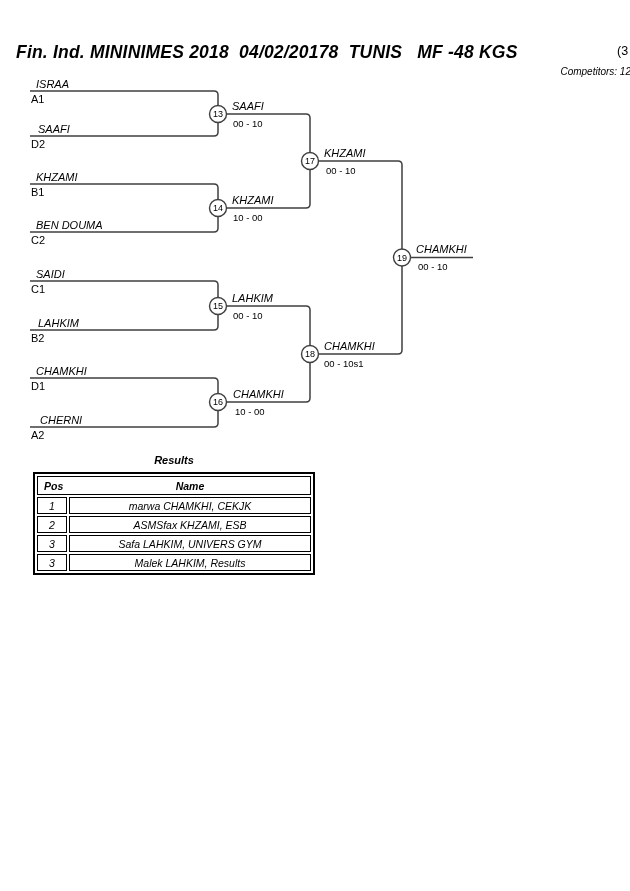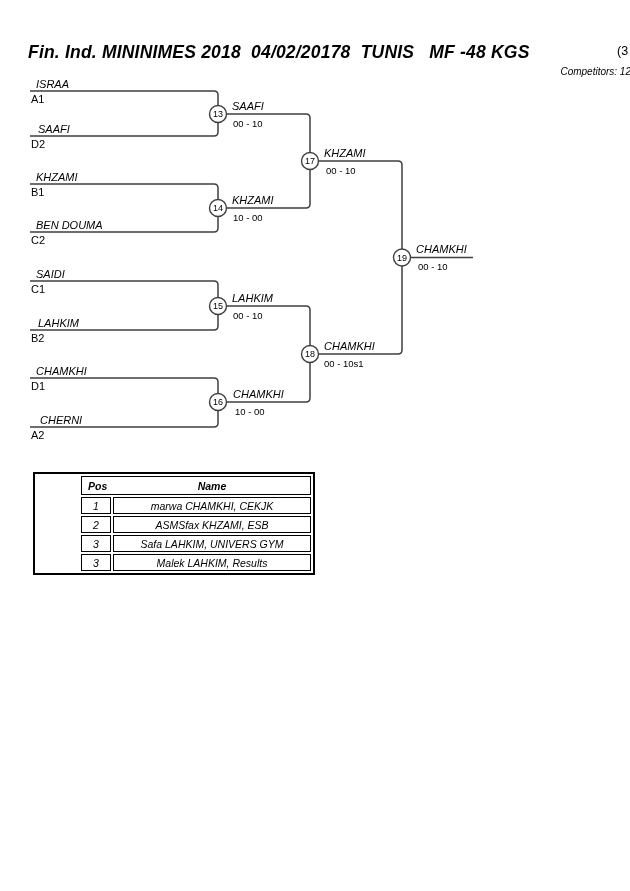--- a/index.html
+++ b/index.html
@@ -1,21 +1,21 @@
 <!DOCTYPE html>
 <html><head>
 <meta charset="utf-8">
 <style>
   html,body{margin:0;padding:0;background:#fff;}
   .page{
     position:relative;width:630px;height:891px;background:#ffffff;
     overflow:hidden;font-family:"Liberation Sans", sans-serif;color:#000;
   }
   .title{
-    position:absolute;left:28px;top:42px;
+    position:absolute;left:16px;top:42px;
     font-size:17.5px;font-weight:bold;font-style:italic;
     white-space:pre;letter-spacing:0.2px;color:#000;
   }
   .corner-mark{
     position:absolute;left:617px;top:44px;font-size:12.5px;color:#000;
   }
   .competitors{
     position:absolute;left:16px;top:66px;width:615px;text-align:right;
     font-size:10px;font-style:italic;color:#000;
   }
@@ -29,21 +29,20 @@
   .score{font:9.5px "Liberation Sans", sans-serif;}
   .circnum{font:9px "Liberation Sans", sans-serif;text-anchor:middle;}
   .results-title{
     position:absolute;left:33px;top:454px;width:282px;text-align:center;
     font-size:11px;font-weight:bold;font-style:italic;
   }
   table.results{
     position:absolute;left:33px;top:472px;width:282px;
     border:2px solid #000;border-collapse:separate;border-spacing:2px;
     table-layout:fixed;
-    padding-left:44px;
   }
   table.results th.hdr{
     border:1px solid #000;position:relative;height:15px;
     font-size:10.5px;font-weight:bold;font-style:italic;text-align:left;
     padding:1px 6px;
   }
   table.results th.hdr .name-h{
     position:absolute;left:50%;transform:translateX(-50%);margin-left:16px;
   }
   table.results td{
@@ -123,20 +122,21 @@
     <text class="winner" x="233" y="398">CHAMKHI</text>
     <text class="score" x="235" y="415">10 - 00</text>
 
     <text class="winner" x="324" y="350">CHAMKHI</text>
     <text class="score" x="324" y="367">00 - 10s1</text>
 
     <text class="winner" x="416" y="253">CHAMKHI</text>
     <text class="score" x="418" y="270">00 - 10</text>
   </svg>
 
+  <div class="results-title">Results</div>
 
   <table class="results">
     <colgroup>
         <col style="width:30px">
         <col>
       </colgroup>
     <thead>
       <tr>
         <th class="hdr" colspan="2">
           <span class="pos-h">Pos</span>

